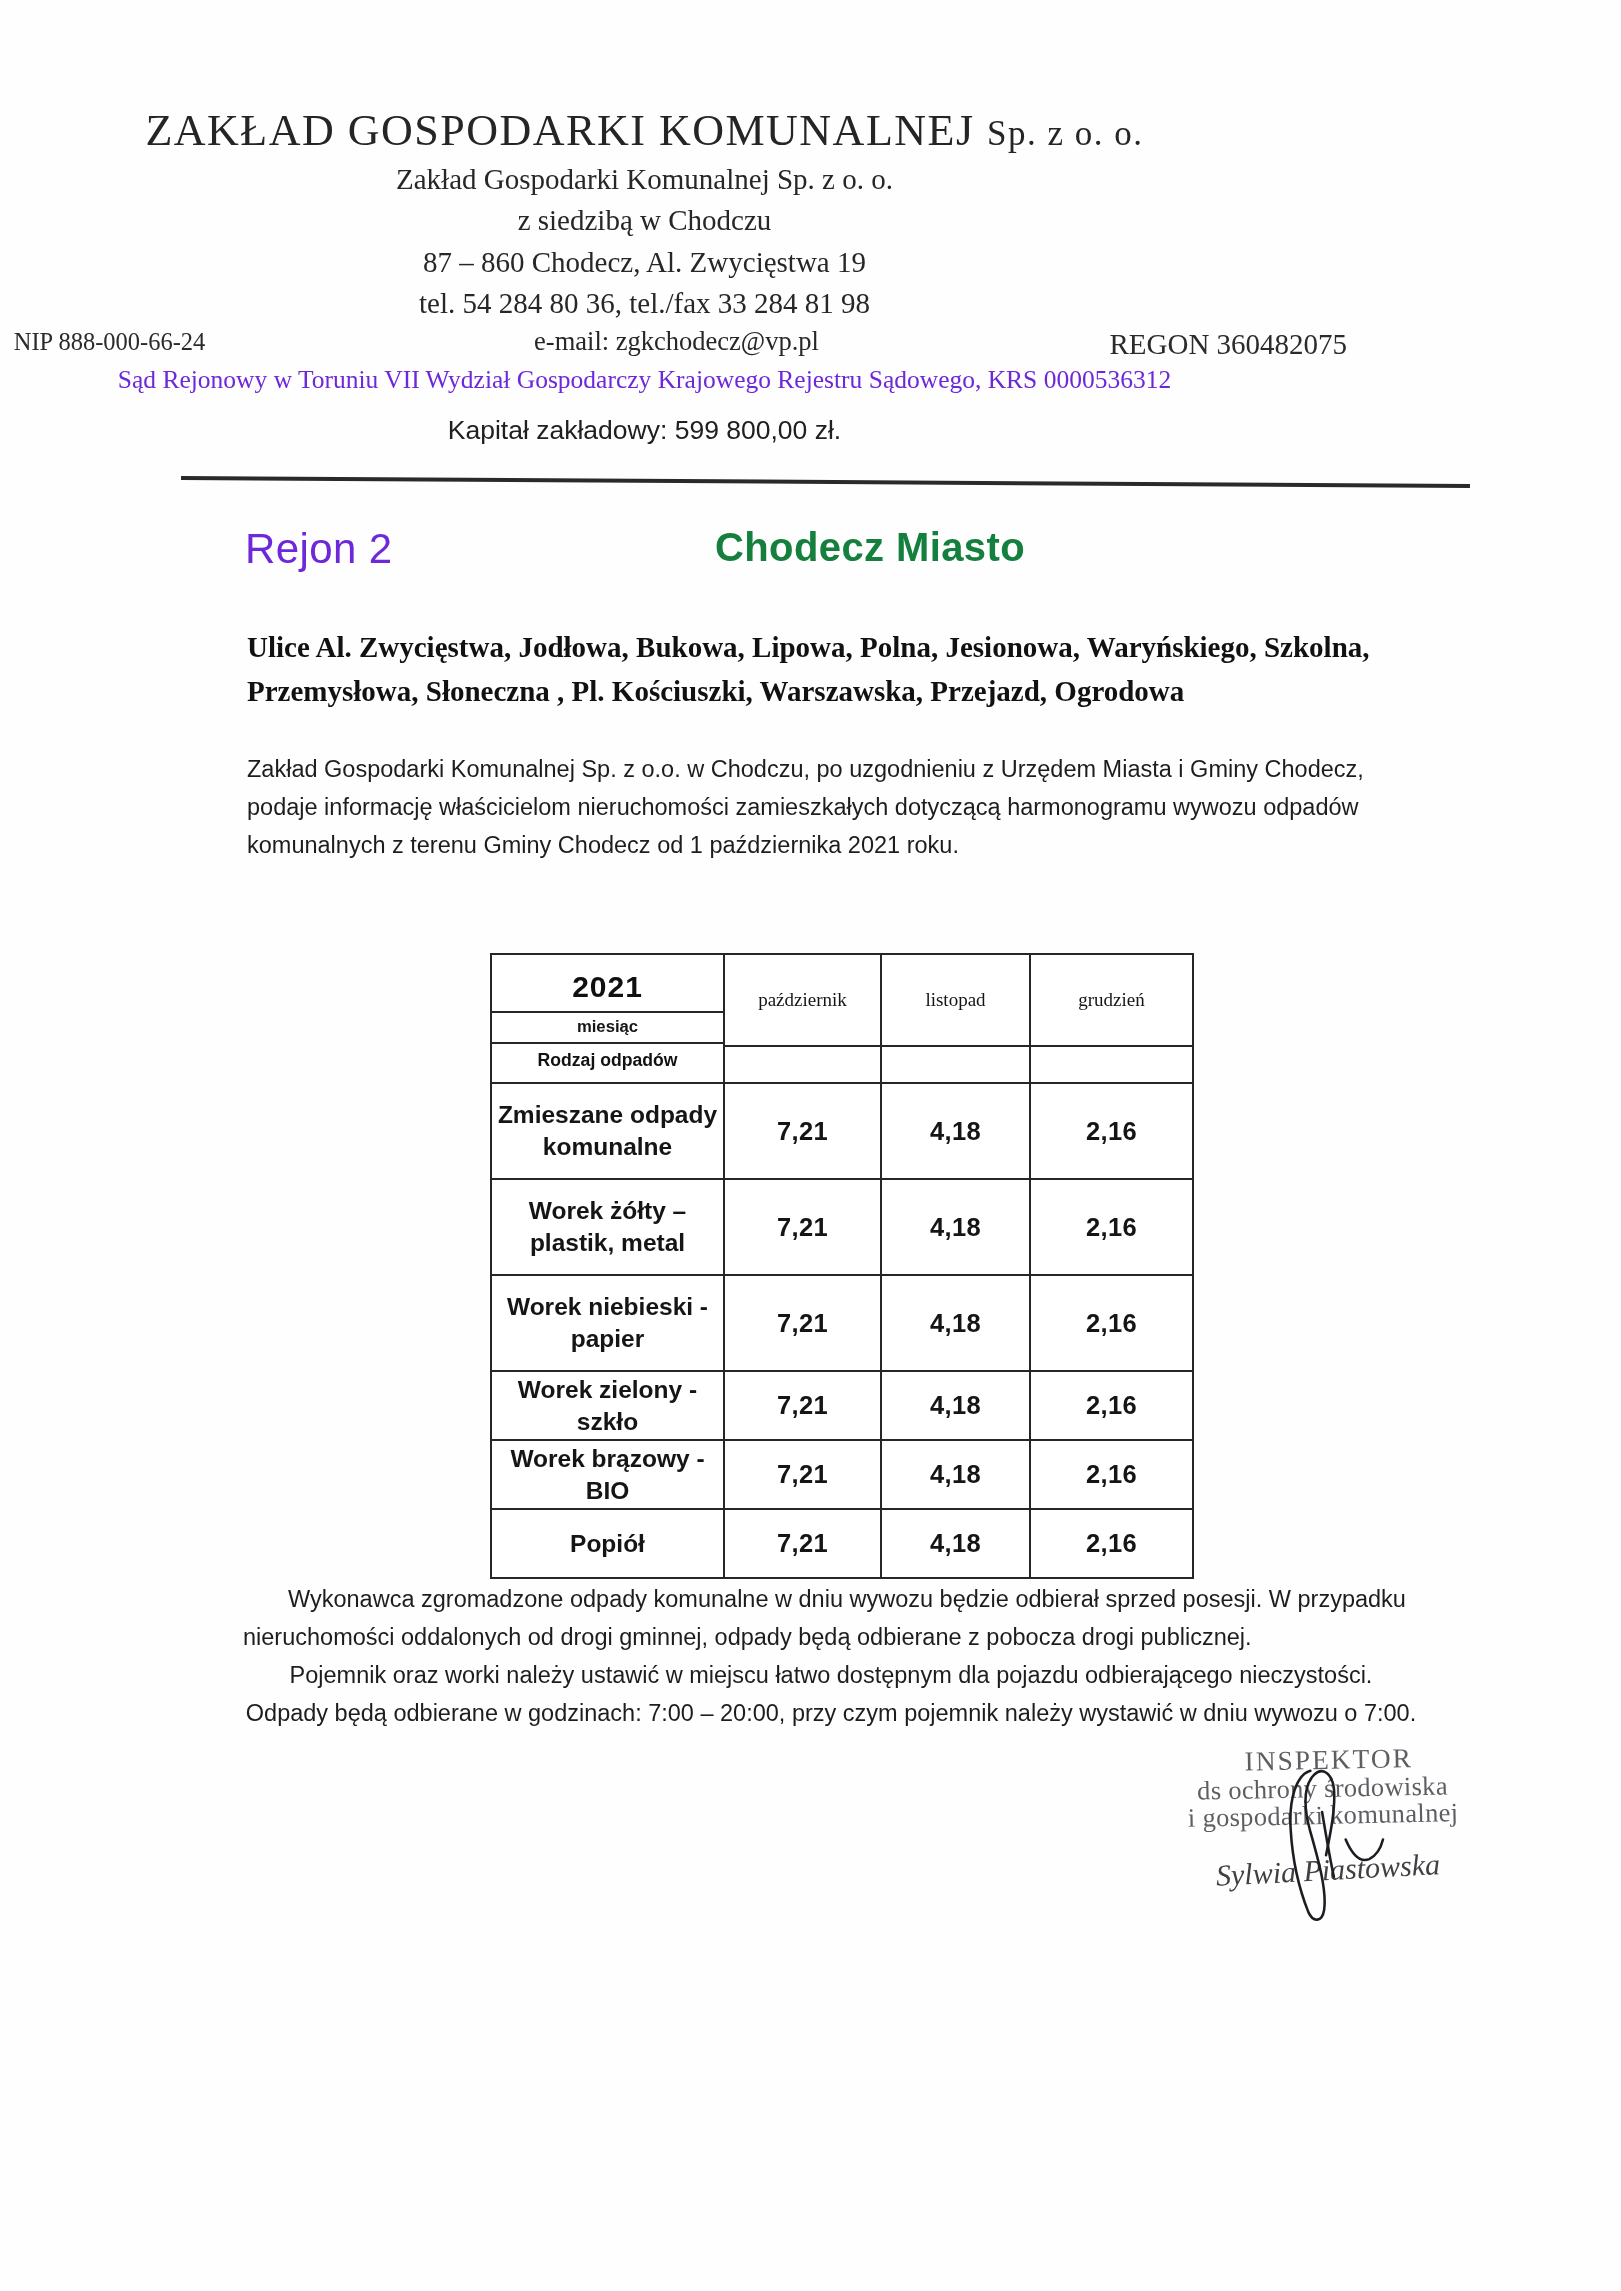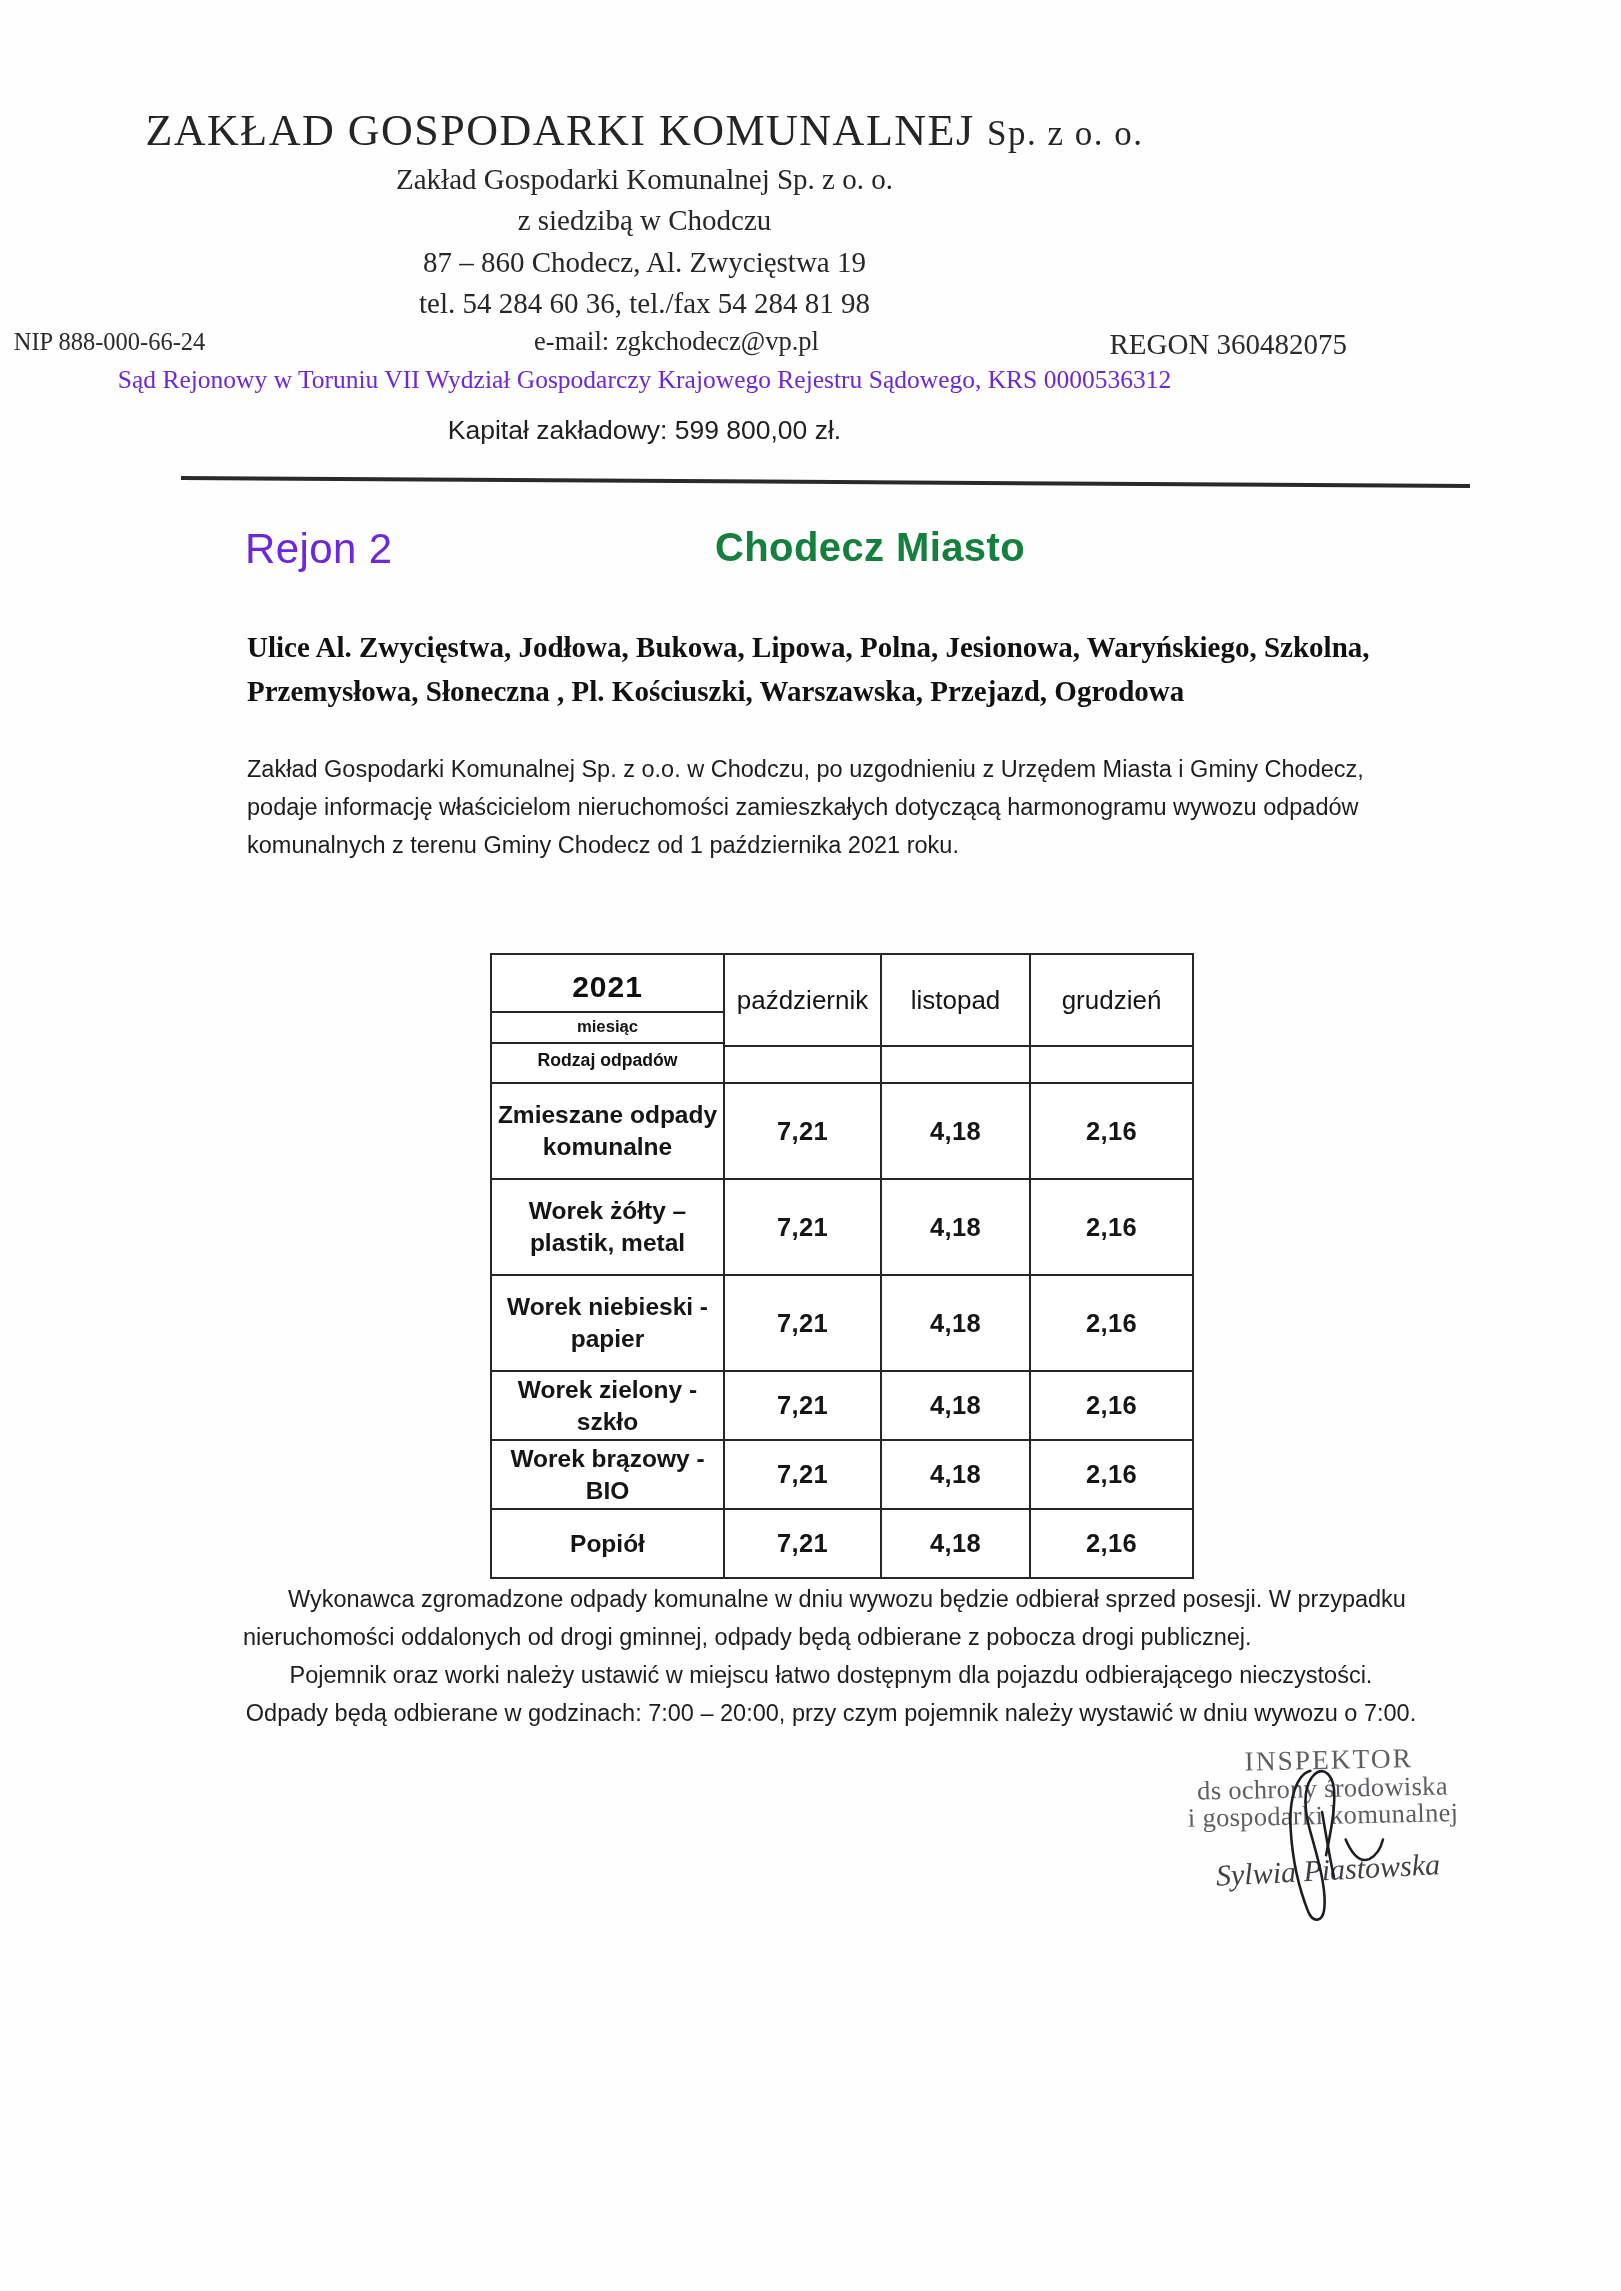--- a/index.html
+++ b/index.html
@@ -192,24 +192,25 @@
     border-bottom: 2px solid #262626;
     color: #151515;
   }
   .corner-kind {
     font-size: 17.6px;
     font-weight: 700;
     padding: 5.9px 0 6.9px 0;
     color: #111;
   }
   .month-head {
-    font-size: 26px;
+    font-size: 19px;
     font-weight: 400;
     color: #111;
     height: 90px;
+    font-family: Liberation Serif, serif;
   }
   .blank-sub {
     border-top: none !important;
     height: 35px;
   }
   .row-type {
     font-size: 24.5px;
     font-weight: 600;
     line-height: 1.3;
     padding: 13.7px 7.8px;
@@ -306,21 +307,21 @@
 <div class="page">
 
   <div class="letterhead">
     <div class="company-title">
       <span>ZAKŁAD GOSPODARKI KOMUNALNEJ</span>
       <span class="small">Sp. z o. o.</span>
     </div>
     <div class="lh-line">Zakład Gospodarki Komunalnej Sp. z o. o.</div>
     <div class="lh-line tight">z siedzibą w Chodczu</div>
     <div class="lh-line tight">87 – 860 Chodecz, Al. Zwycięstwa 19</div>
-    <div class="lh-line tight">tel. 54 284 60 36, tel./fax 54 284 81 98</div>
+    <div class="lh-line tight">tel. 54 284 80 36, tel./fax 33 284 81 98</div>
 
     <div class="lh-row">
       <span class="nip">NIP 888-000-66-24</span>
       <span class="email">e-mail: zgkchodecz@vp.pl</span>
       <span class="regon">REGON 360482075</span>
     </div>
 
     <div class="lh-court">Sąd Rejonowy w Toruniu VII Wydział Gospodarczy Krajowego Rejestru Sądowego, KRS 0000536312</div>
     <div class="lh-capital">Kapitał zakładowy: 599 800,00 zł.</div>
   </div>

